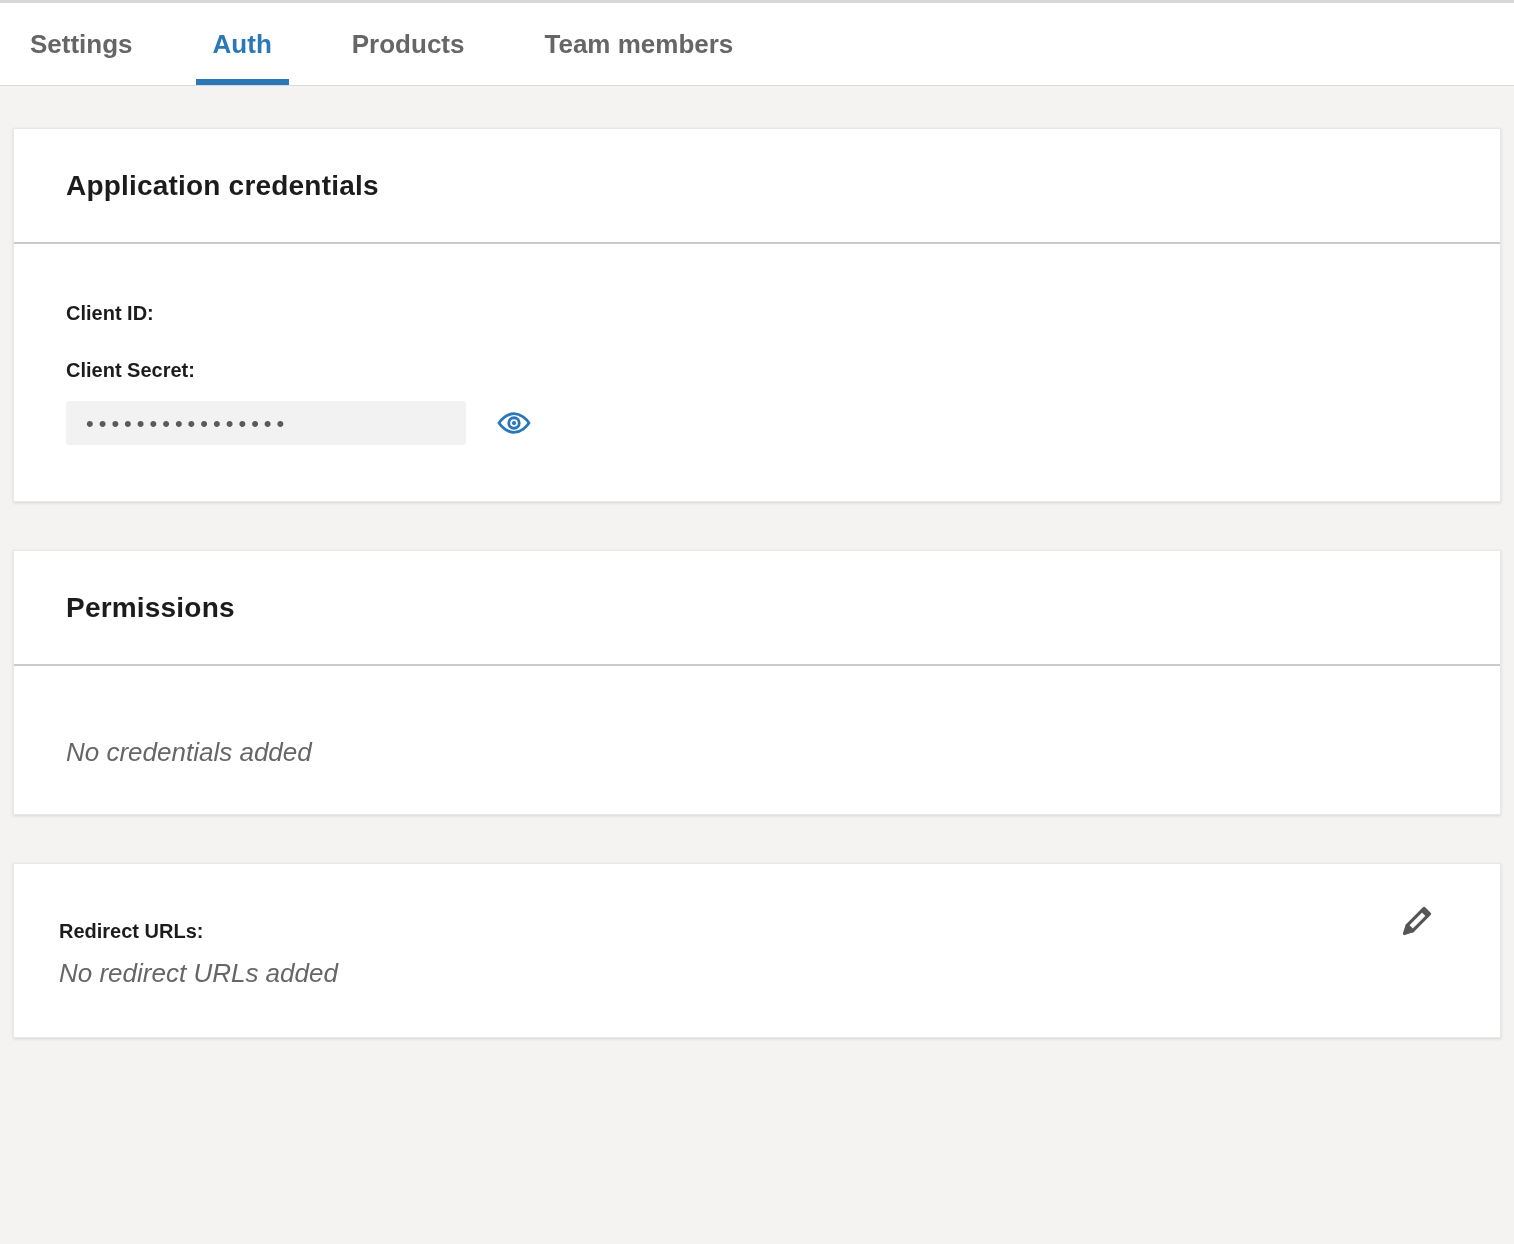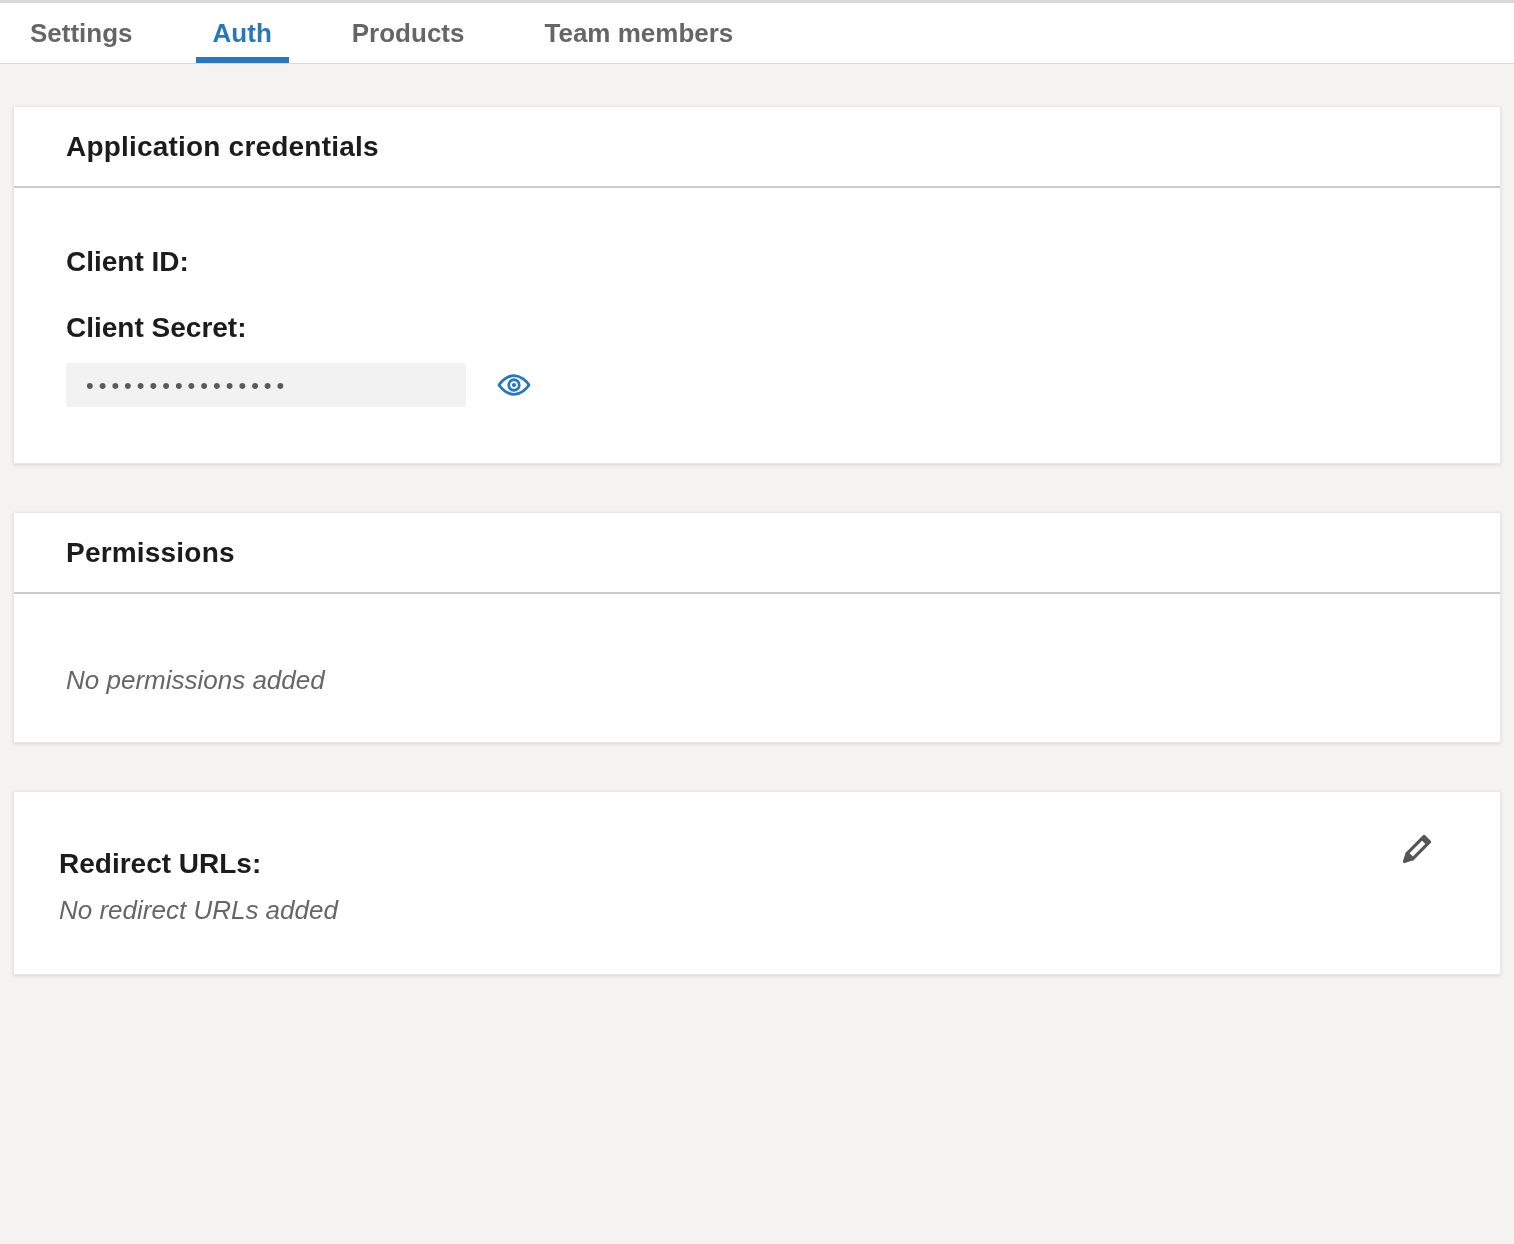--- a/index.html
+++ b/index.html
@@ -7,21 +7,21 @@
   body {
     width: 1514px;
     height: 1244px;
     background: #f4f3f1;
     font-family: "Liberation Sans", sans-serif;
     overflow: hidden;
   }
 
   
   .tabbar {
-    height: 64px;
+    height: 86px;
     background: #ffffff;
     border-top: 3px solid #d8d8d8;
     border-bottom: 1px solid #d9d9d9;
     display: flex;
     align-items: stretch;
     padding-left: 30px;
     gap: 80px;
   }
   .tab {
     position: relative;
@@ -59,36 +59,36 @@
   .card {
     background: #ffffff;
     margin: 0 13px;
     border: 1px solid #e8e8e8;
     box-shadow: 0 1px 3px rgba(0,0,0,0.12);
   }
   .card-1 { margin-top: 42px; }
   .card-2 { margin-top: 48px; }
   .card-3 { margin-top: 48px; }
   .card-header {
-    height: 81px;
+    height: 115px;
     display: flex;
     align-items: center;
     padding: 0 52px;
     border-bottom: 2px solid #cbcbcb;
   }
   .card-title {
     font-size: 28px;
     font-weight: 700;
     color: #1c1c1c;
     letter-spacing: 0.2px;
   }
   .card-body { padding: 58px 52px 56px; position: relative; }
 
   .field-label {
-    font-size: 28px;
+    font-size: 20px;
     font-weight: 700;
     color: #1c1c1c;
     margin-bottom: 19px;
   }
   .field-label.secret { margin-top: 34px; }
   .value-field {
     width: 400px;
     height: 44px;
     background: #f2f2f2;
     border-radius: 3px;
@@ -163,21 +163,21 @@
       </button>
     </div>
   </div>
 </section>
 
 <section class="card card-2">
   <div class="card-header">
     <h2 class="card-title">Permissions</h2>
   </div>
   <div class="card-body">
-    <div class="empty-text">No permissions added</div>
+    <div class="empty-text">No credentials added</div>
   </div>
 </section>
 
 <section class="card card-3">
   <div class="card-body">
     <div class="field-label redirect-label">Redirect URLs:</div>
     <div class="empty-text">No redirect URLs added</div>
 
     <button class="icon-btn edit-btn">
       <span>

